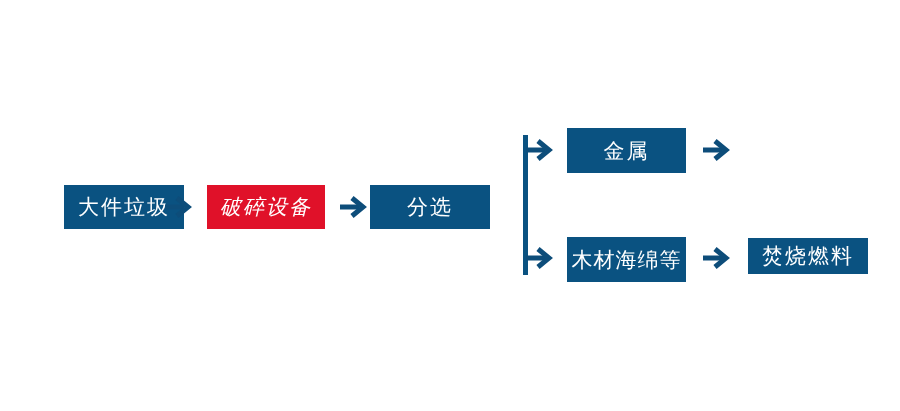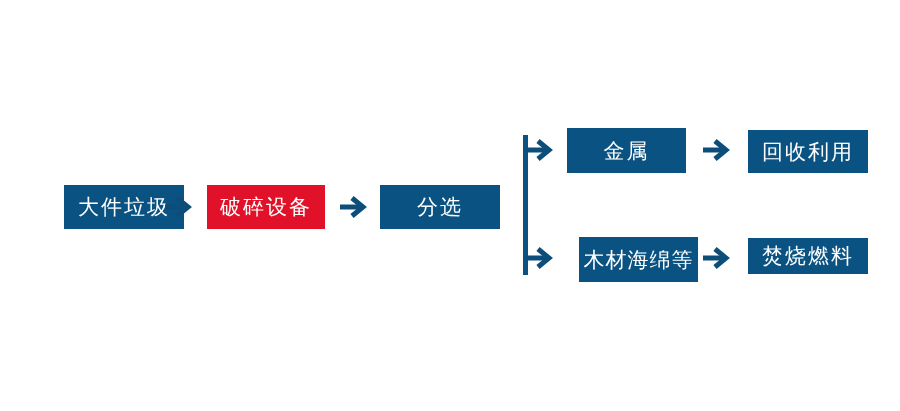--- a/index.html
+++ b/index.html
@@ -25,27 +25,27 @@
     letter-spacing: 2px;
     white-space: nowrap;
     box-sizing: border-box;
     text-align: center;
   }
   .node.blue { background: var(--node-blue, #0a5281); }
   .node.red  { background: var(--node-red, #e01129); }
 
   
   #node-bulky-waste        { left: 32px;  top: 185px; width: 120px; height: 44px; margin-left: 32px; }
-  #node-crushing-equipment { left: 207px; top: 185px; width: 118px; height: 44px; }
-  #node-sorting            { left: 380px; top: 185px; width: 120px; height: 44px; }
+  #node-crushing-equipment { left: 207px; top: 185px; width: 118px; height: 44px; font-style: italic; }
+  #node-sorting            { left: 370px; top: 185px; width: 120px; height: 44px; }
   
   #node-metal              { left: 567px; top: 128px; width: 119px; height: 45px; }
   #node-recycling          { left: 748px; top: 130px; width: 120px; height: 43px; }
   
-  #node-wood-sponge        { left: 567px; top: 237px; width: 119px; height: 45px; letter-spacing: 1px; margin-left: 12px; }
+  #node-wood-sponge        { left: 567px; top: 237px; width: 119px; height: 45px; letter-spacing: 1px; }
   #node-incineration-fuel  { left: 748px; top: 238px; width: 120px; height: 36px; }
 
   .arrow {
     position: absolute;
     width: 32px;
     height: 28px;
     color: var(--arrow, #0d4d7a);
   }
   #arrow-1 { left: 163px; top: 193px; }
   #arrow-2 { left: 338px; top: 193px; }
@@ -91,21 +91,20 @@
     <path d="M14 5 L25 14 L14 23" stroke="currentColor" stroke-width="5" fill="none" stroke-linejoin="miter"></path>
   </svg>
 
   <div class="node blue" id="node-metal">金属</div>
 
   <svg class="arrow" id="arrow-3" viewBox="0 0 32 28">
     <path d="M2 14 H21" stroke="currentColor" stroke-width="5" fill="none"></path>
     <path d="M14 5 L25 14 L14 23" stroke="currentColor" stroke-width="5" fill="none" stroke-linejoin="miter"></path>
   </svg>
 
-  <div class="node blue" id="node-recycling">回收利用</div>
 
   <svg class="arrow" id="arrow-branch-bottom" viewBox="0 0 32 28">
     <path d="M2 14 H21" stroke="currentColor" stroke-width="5" fill="none"></path>
     <path d="M14 5 L25 14 L14 23" stroke="currentColor" stroke-width="5" fill="none" stroke-linejoin="miter"></path>
   </svg>
 
   <div class="node blue" id="node-wood-sponge">木材海绵等</div>
 
   <svg class="arrow" id="arrow-4" viewBox="0 0 32 28">
     <path d="M2 14 H21" stroke="currentColor" stroke-width="5" fill="none"></path>

